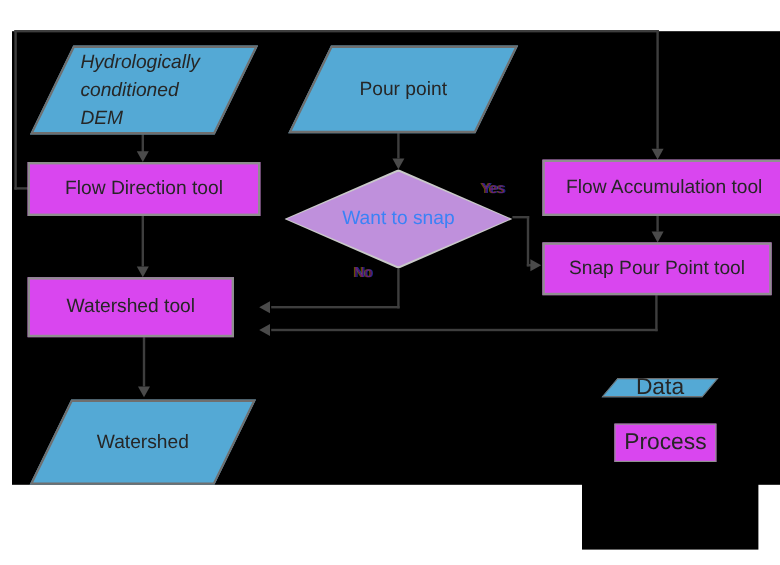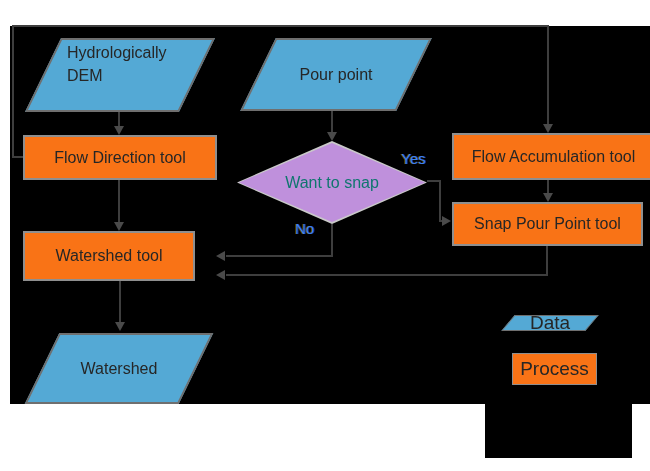--- a/index.html
+++ b/index.html
@@ -15,44 +15,44 @@
   .ah-down{position:absolute;width:0;height:0;
     border-left:5px solid transparent;border-right:5px solid transparent;
     border-top:9px solid #4a4a4a;}
   .ah-left{position:absolute;width:0;height:0;
     border-top:5px solid transparent;border-bottom:5px solid transparent;
     border-right:9px solid #4a4a4a;}
   .ah-right{position:absolute;width:0;height:0;
     border-top:5px solid transparent;border-bottom:5px solid transparent;
     border-left:9px solid #4a4a4a;}
   
-  .rect-node{position:absolute;background:#f97316;border:2px solid #8f8f8f;
+  .rect-node{position:absolute;background:#d946ef;border:2px solid #8f8f8f;
     box-sizing:border-box;display:flex;align-items:center;justify-content:center;
     color:#262626;font-size:16px;}
   
   .pwrap{position:absolute;}
   .pshape{position:absolute;top:0;bottom:0;background:#54a9d5;
     border:2px solid #6f6f6f;box-sizing:border-box;}
   .plabel{position:absolute;inset:0;display:flex;align-items:center;
     justify-content:center;color:#262626;font-size:16px;}
   .plabel.left{justify-content:flex-start;align-items:flex-start;
     flex-direction:column;padding-left:42px;box-sizing:border-box;}
   .plabel.left .ln{line-height:23px;}
   
   .dwrap{position:absolute;}
   .dborder{position:absolute;inset:0;background:#c9c9c9;
     clip-path:polygon(50% 0,100% 50%,50% 100%,0 50%);}
   .dfill{position:absolute;left:2px;top:2px;right:2px;bottom:2px;background:#bf90dc;
     clip-path:polygon(50% 0,100% 50%,50% 100%,0 50%);}
   .dlabel{position:absolute;inset:0;display:flex;flex-direction:column;
-    align-items:center;justify-content:center;color:#0f766e;font-size:16px;}
+    align-items:center;justify-content:center;color:#3b82f6;font-size:16px;}
   .dlabel .ln{line-height:27px;}
   .legend-font{font-size:19px;}
   
-  .edge-label{position:absolute;font-size:15px;color:#3b82f6;
+  .edge-label{position:absolute;font-size:12px;color:#701a75;
     text-shadow:1px 0 rgba(50,90,255,0.55),-1px 0 rgba(210,180,0,0.45);text-align:right;}
 </style>
 </head>
 <body>
 
 <div class="page">
 
   <div class="canvas-bg" style="left:10px;top:26px;width:640px;height:378px;"></div>
   <div class="canvas-bg" style="left:485px;top:403px;width:147px;height:55px;"></div>
 
@@ -88,22 +88,23 @@
   <div class="ah-left" style="left:216px;top:270px;"></div>
 
   <div class="vline" style="left:119px;top:281px;height:41px;"></div>
   <div class="ah-down" style="left:115px;top:322px;"></div>
 
   <div class="edge-label" style="left:401px;top:150px;">Yes</div>
   <div class="edge-label" style="left:295px;top:220px;">No</div>
 
   <div class="pwrap" style="left:25px;top:38px;width:190px;height:74px;">
     <div class="pshape" style="left:18px;right:18px;transform:skewX(-26deg);"></div>
-    <div class="plabel left" style="padding-top:3px;">
+    <div class="plabel left" style="padding-top:3px;font-style:italic;">
       <div class="ln">Hydrologically</div>
+      <div class="ln">conditioned</div>
       <div class="ln">DEM</div>
     </div>
   </div>
 
   <div class="pwrap" style="left:240px;top:38px;width:192px;height:73px;">
     <div class="pshape" style="left:18px;right:18px;transform:skewX(-26deg);"></div>
     <div class="plabel">Pour point</div>
   </div>
 
   <div class="rect-node" style="left:23px;top:135px;width:194px;height:45px;">

